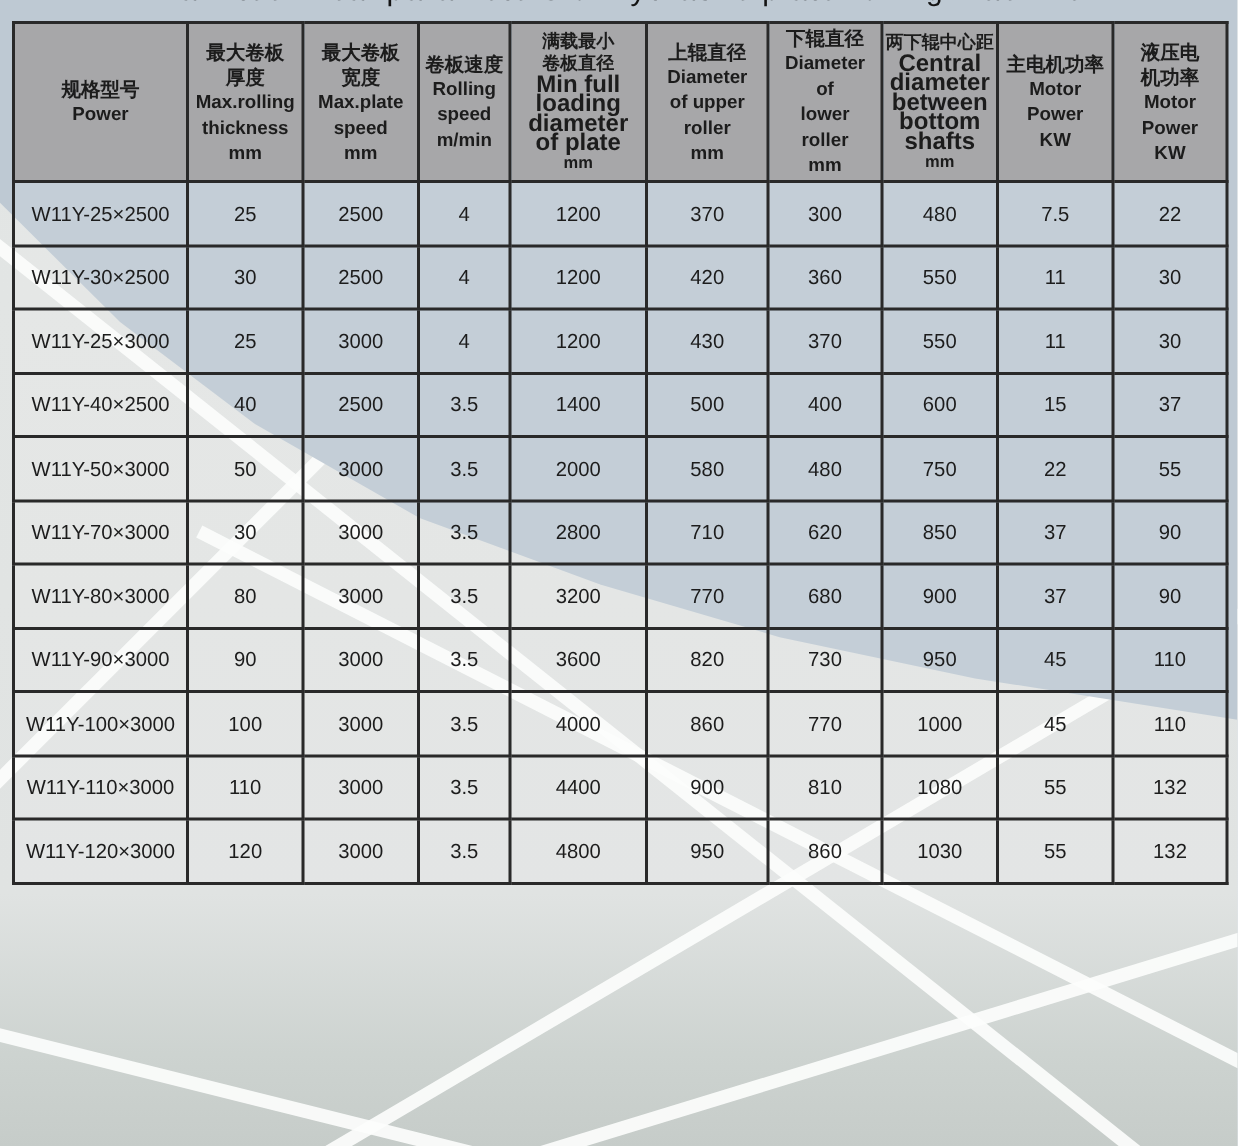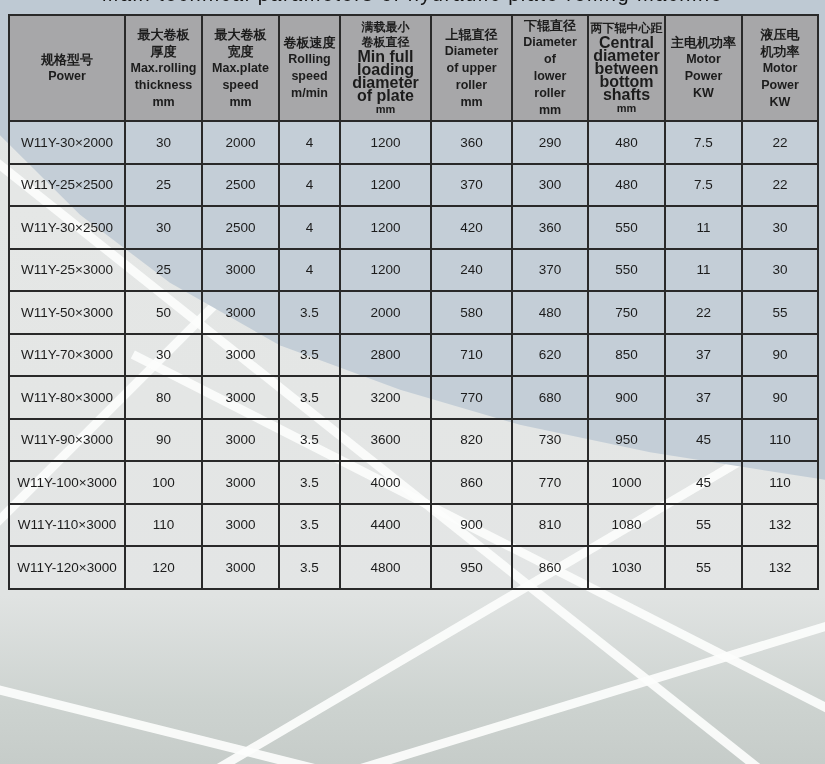--- a/index.html
+++ b/index.html
@@ -138,32 +138,20 @@
           <div class="h-zh">液压电</div>
           <div class="h-zh">机功率</div>
           <div class="h-en">Motor</div>
           <div class="h-en">Power</div>
           <div class="h-unit">KW</div>
         </th>
       </tr>
   </thead>
   <tbody id="body-rows">
       <tr>
-        <td>W11Y-30×2000</td>
-        <td>30</td>
-        <td>2000</td>
-        <td>4</td>
-        <td>1200</td>
-        <td>360</td>
-        <td>290</td>
-        <td>480</td>
-        <td>7.5</td>
-        <td>22</td>
-      </tr>
-      <tr>
         <td>W11Y-25×2500</td>
         <td>25</td>
         <td>2500</td>
         <td>4</td>
         <td>1200</td>
         <td>370</td>
         <td>300</td>
         <td>480</td>
         <td>7.5</td>
         <td>22</td>
@@ -179,25 +167,37 @@
         <td>550</td>
         <td>11</td>
         <td>30</td>
       </tr>
       <tr>
         <td>W11Y-25×3000</td>
         <td>25</td>
         <td>3000</td>
         <td>4</td>
         <td>1200</td>
-        <td>240</td>
+        <td>430</td>
         <td>370</td>
         <td>550</td>
         <td>11</td>
         <td>30</td>
+      </tr>
+      <tr>
+        <td>W11Y-40×2500</td>
+        <td>40</td>
+        <td>2500</td>
+        <td>3.5</td>
+        <td>1400</td>
+        <td>500</td>
+        <td>400</td>
+        <td>600</td>
+        <td>15</td>
+        <td>37</td>
       </tr>
       <tr>
         <td>W11Y-50×3000</td>
         <td>50</td>
         <td>3000</td>
         <td>3.5</td>
         <td>2000</td>
         <td>580</td>
         <td>480</td>
         <td>750</td>

